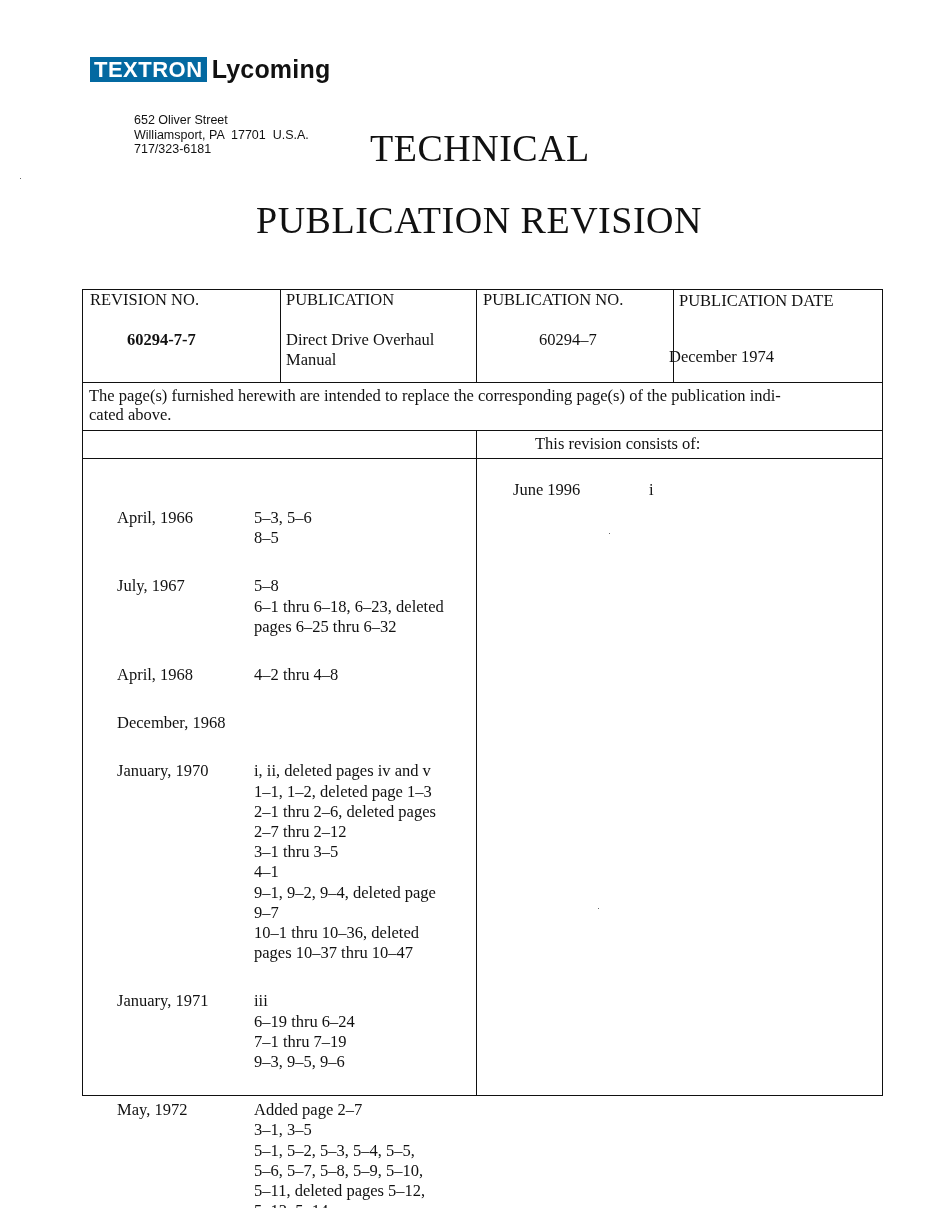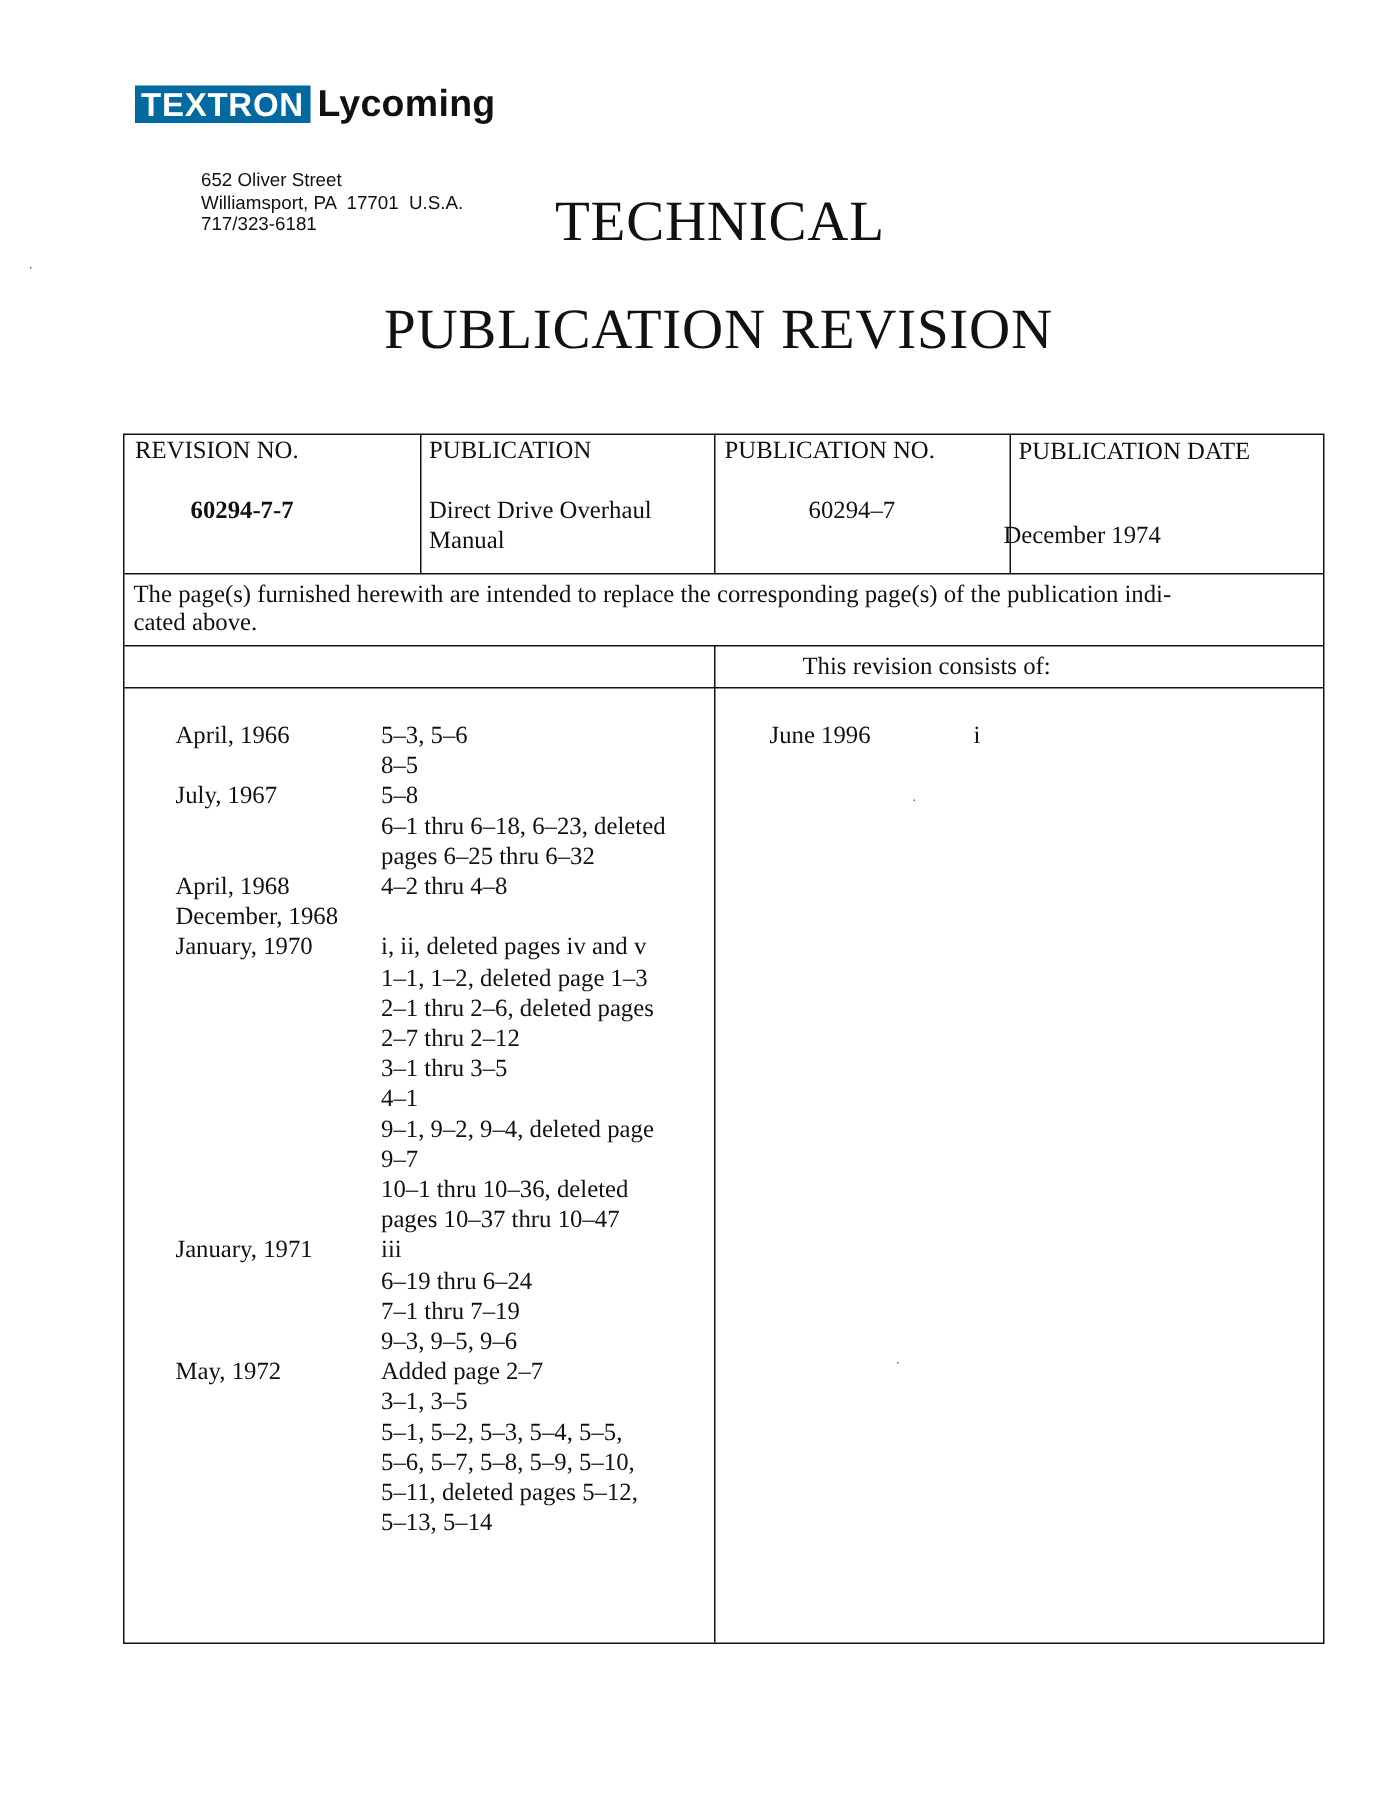--- a/index.html
+++ b/index.html
@@ -22,21 +22,21 @@
     .vline { position: absolute; width: 0; border-left: 1.5px solid #111; }
 
     .cell-label { position: absolute; font-size: 16.5px; line-height: 20px; }
     .cell-value { position: absolute; font-size: 16.5px; line-height: 20px; }
 
     .notice { position: absolute; left: 6px; top: 96px; width: 780px; font-size: 16.5px; line-height: 19px; }
 
     .col-head { position: absolute; top: 144px; font-size: 16.5px; line-height: 20px; }
 
     .rev-list { position: absolute; left: 34px; top: 190px; font-size: 16.5px; line-height: 20.2px; }
-    .rev-entry { display: flex; }
+    .rev-entry { display: flex; margin-top: 28px; }
     .rev-date { width: 137px; flex-shrink: 0; }
     .rev-pages div { white-space: nowrap; }
 
     .cur-rev { position: absolute; left: 430px; top: 190px; font-size: 16.5px; line-height: 20px; display: flex; }
     .cur-date { width: 136px; }
     .speck { position: absolute; width: 1px; height: 1px; background: #666; }
   </style>
 </head>
 <body>
 

